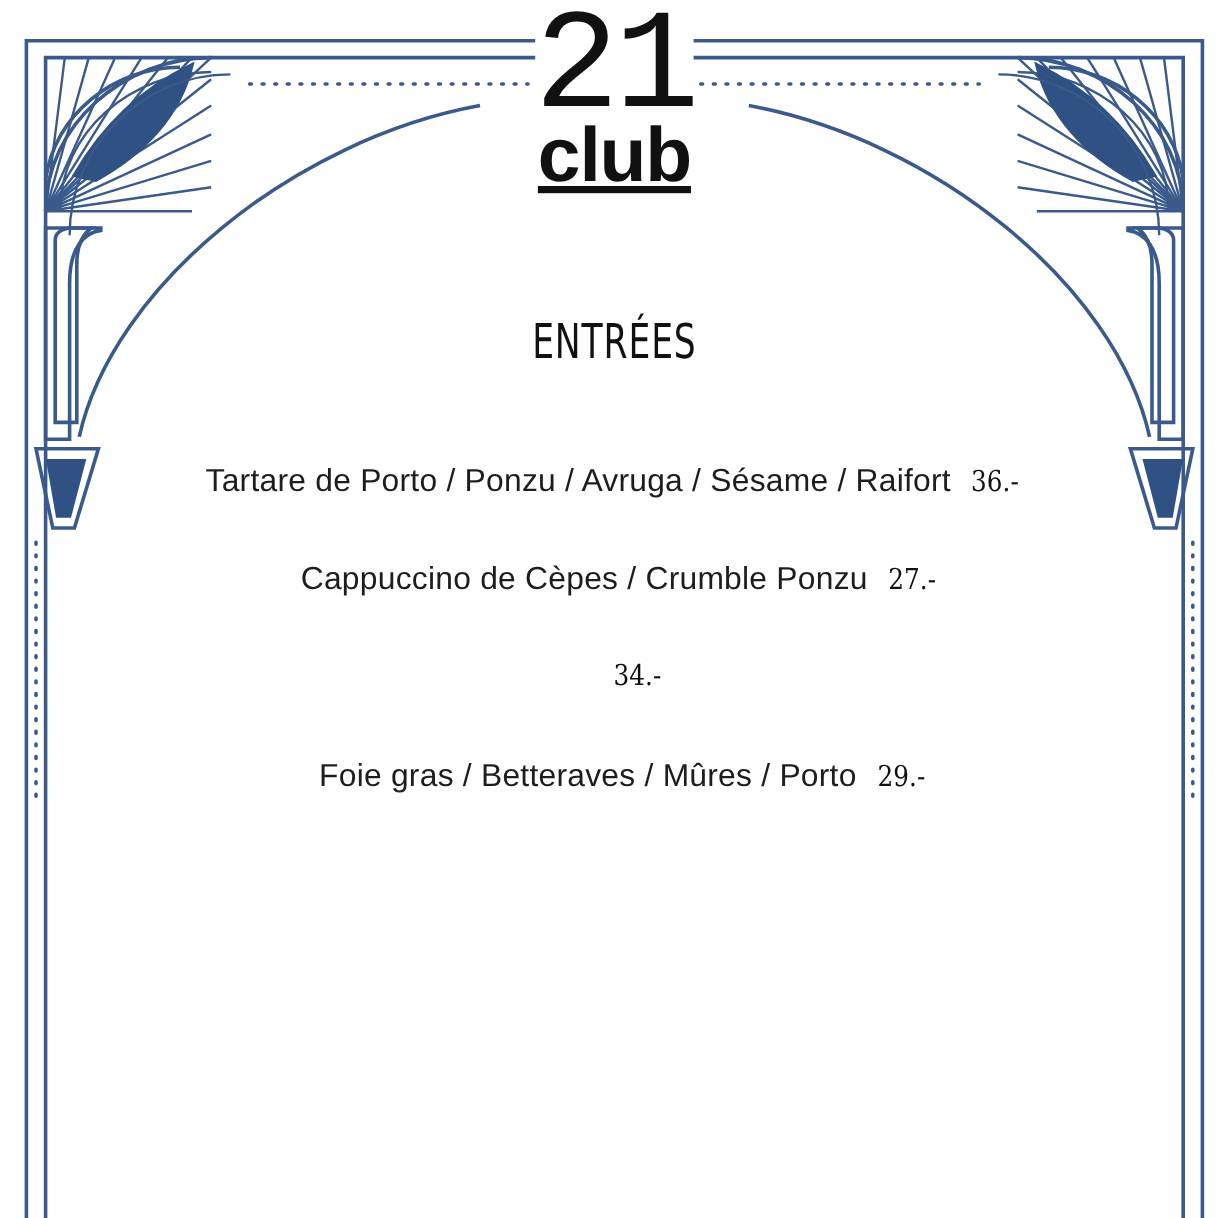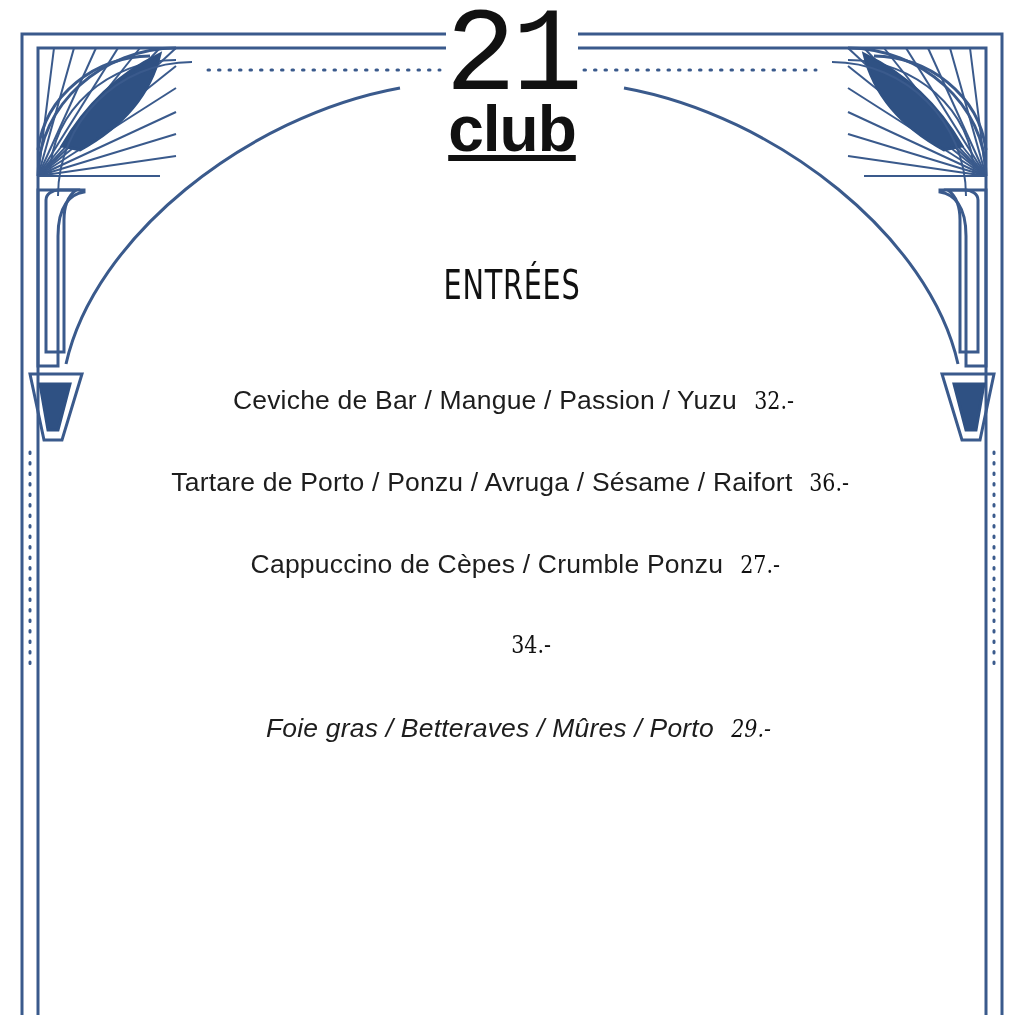--- a/index.html
+++ b/index.html
@@ -97,21 +97,21 @@
     margin-left: 14px;
     white-space: nowrap;
     transform: scaleX(0.86);
     transform-origin: left baseline;
   }
   
   .menu-row.r0 { padding-left: 6px; }
   .menu-row.r1 { padding-left: 0px; }
   .menu-row.r2 { padding-left: 10px; }
   .menu-row.r3 { padding-left: 24px; }
-  .menu-row.r4 { padding-left: 16px; font-style: italic; }
+  .menu-row.r4 { padding-left: 16px; }
 </style>
 </head>
 <body>
 
 <svg id="frame-svg" viewBox="0 0 1024 1015" aria-hidden="true">
   <g fill="none" stroke="#3a5a8c" stroke-width="3">
 
     <path d="M22,1015 L22,34 L446,34"></path>
     <path d="M1002,1015 L1002,34 L578,34"></path>
 
@@ -192,24 +192,20 @@
 
 <div class="logo-block">
   <div class="logo-21">21</div>
   <div class="logo-club">club</div>
 </div>
 
 <div class="section-title">ENTRÉES</div>
 
 <div class="menu">
 
-  <div class="menu-row r0">
-    <span class="dish">Ceviche de Bar / Mangue / Passion / Yuzu</span>
-    <span class="price">32.-</span>
-  </div>
 
   <div class="menu-row r1">
     <span class="dish">Tartare de Porto / Ponzu / Avruga / Sésame / Raifort</span>
     <span class="price">36.-</span>
   </div>
 
   <div class="menu-row r2">
     <span class="dish">Cappuccino de Cèpes / Crumble Ponzu</span>
     <span class="price">27.-</span>
   </div>

